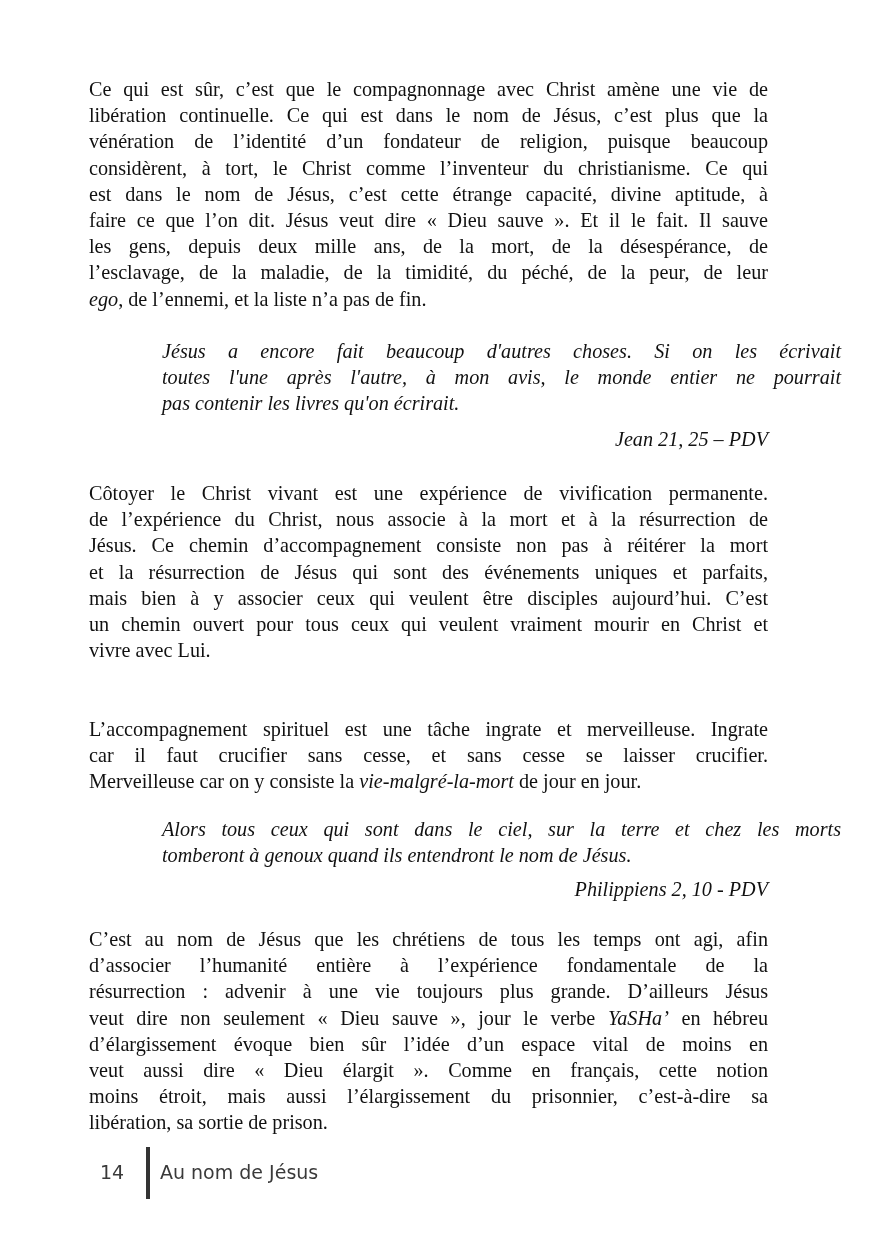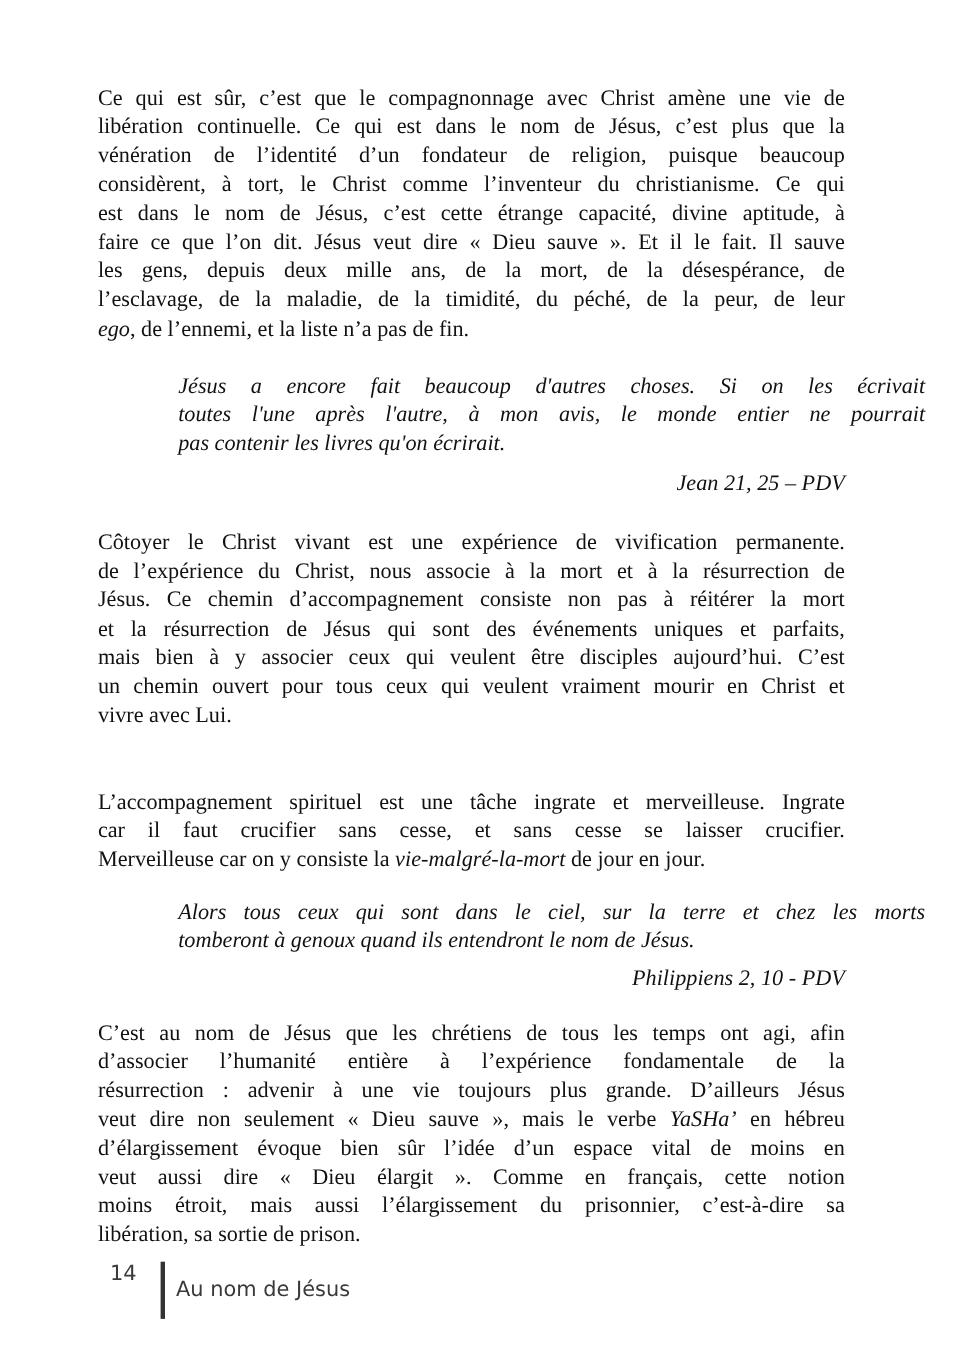--- a/index.html
+++ b/index.html
@@ -73,21 +73,21 @@
       left: 100px;
       top: 1147px;
       height: 52px;
       font-family: "DejaVu Sans", "Liberation Sans", sans-serif;
       color: #3a3a3a;
       font-size: 19px;
     }
     .page-num {
       position: absolute;
       left: 0;
-      top: 0;
+      top: 14px;
       width: 30px;
     }
     .footer-bar {
       position: absolute;
       left: 46px;
       top: 0;
       width: 4px;
       height: 52px;
       background: #333333;
     }
@@ -141,21 +141,21 @@
   <div id="q2" class="quote">
     <span class="ln">Alors tous ceux qui sont dans le ciel, sur la terre et chez les morts</span>
     <span class="ln last">tomberont à genoux quand ils entendront le nom de Jésus.</span>
   </div>
   <div id="r2" class="ref">Philippiens 2, 10 - PDV</div>
 
   <p id="p4" class="para">
     <span class="ln">C’est au nom de Jésus que les chrétiens de tous les temps ont agi, afin</span>
     <span class="ln">d’associer l’humanité entière à l’expérience fondamentale de la</span>
     <span class="ln">résurrection : advenir à une vie toujours plus grande. D’ailleurs Jésus</span>
-    <span class="ln"><span>veut dire non seulement « Dieu sauve », mais le verbe </span><em>YaSHa’</em><span> en hébreu</span></span>
+    <span class="ln"><span>veut dire non seulement « Dieu sauve », jour le verbe </span><em>YaSHa’</em><span> en hébreu</span></span>
     <span class="ln">d’élargissement évoque bien sûr l’idée d’un espace vital de moins en</span>
     <span class="ln">veut aussi dire « Dieu élargit ». Comme en français, cette notion</span>
     <span class="ln">moins étroit, mais aussi l’élargissement du prisonnier, c’est-à-dire sa</span>
     <span class="ln last">libération, sa sortie de prison.</span>
   </p>
 
 </div>
 
 <div class="footer">
   <span class="page-num">14</span>

